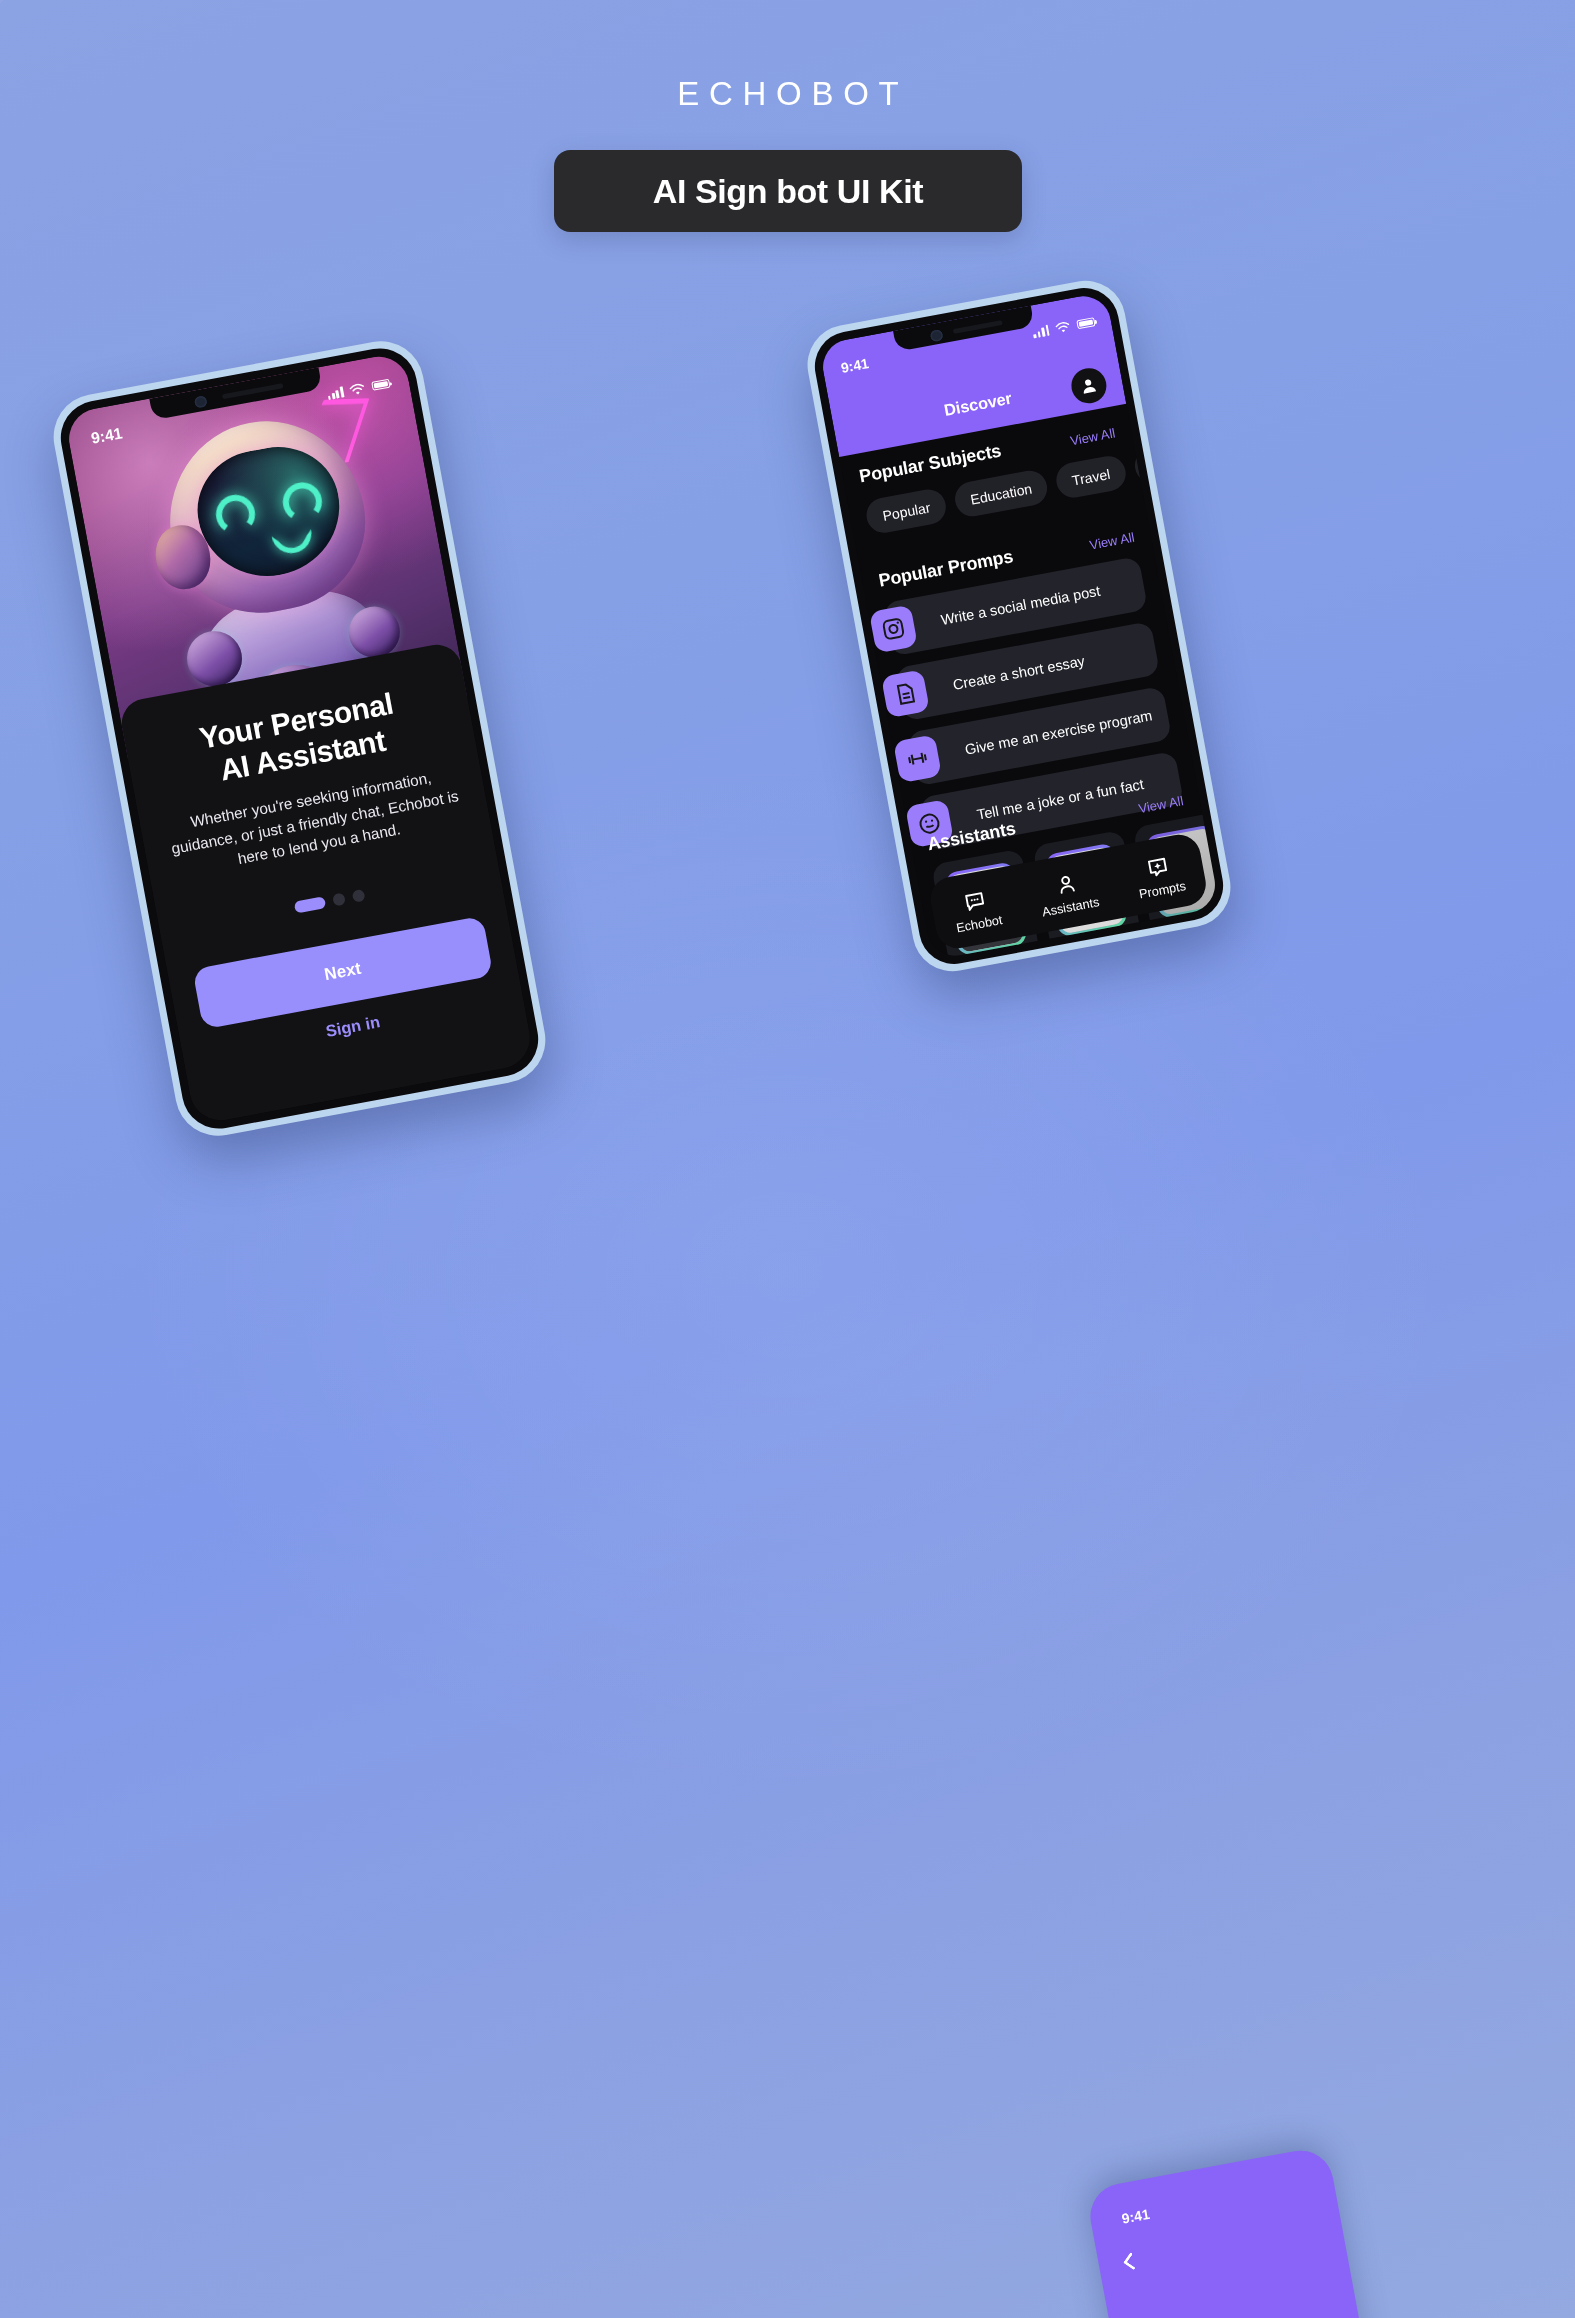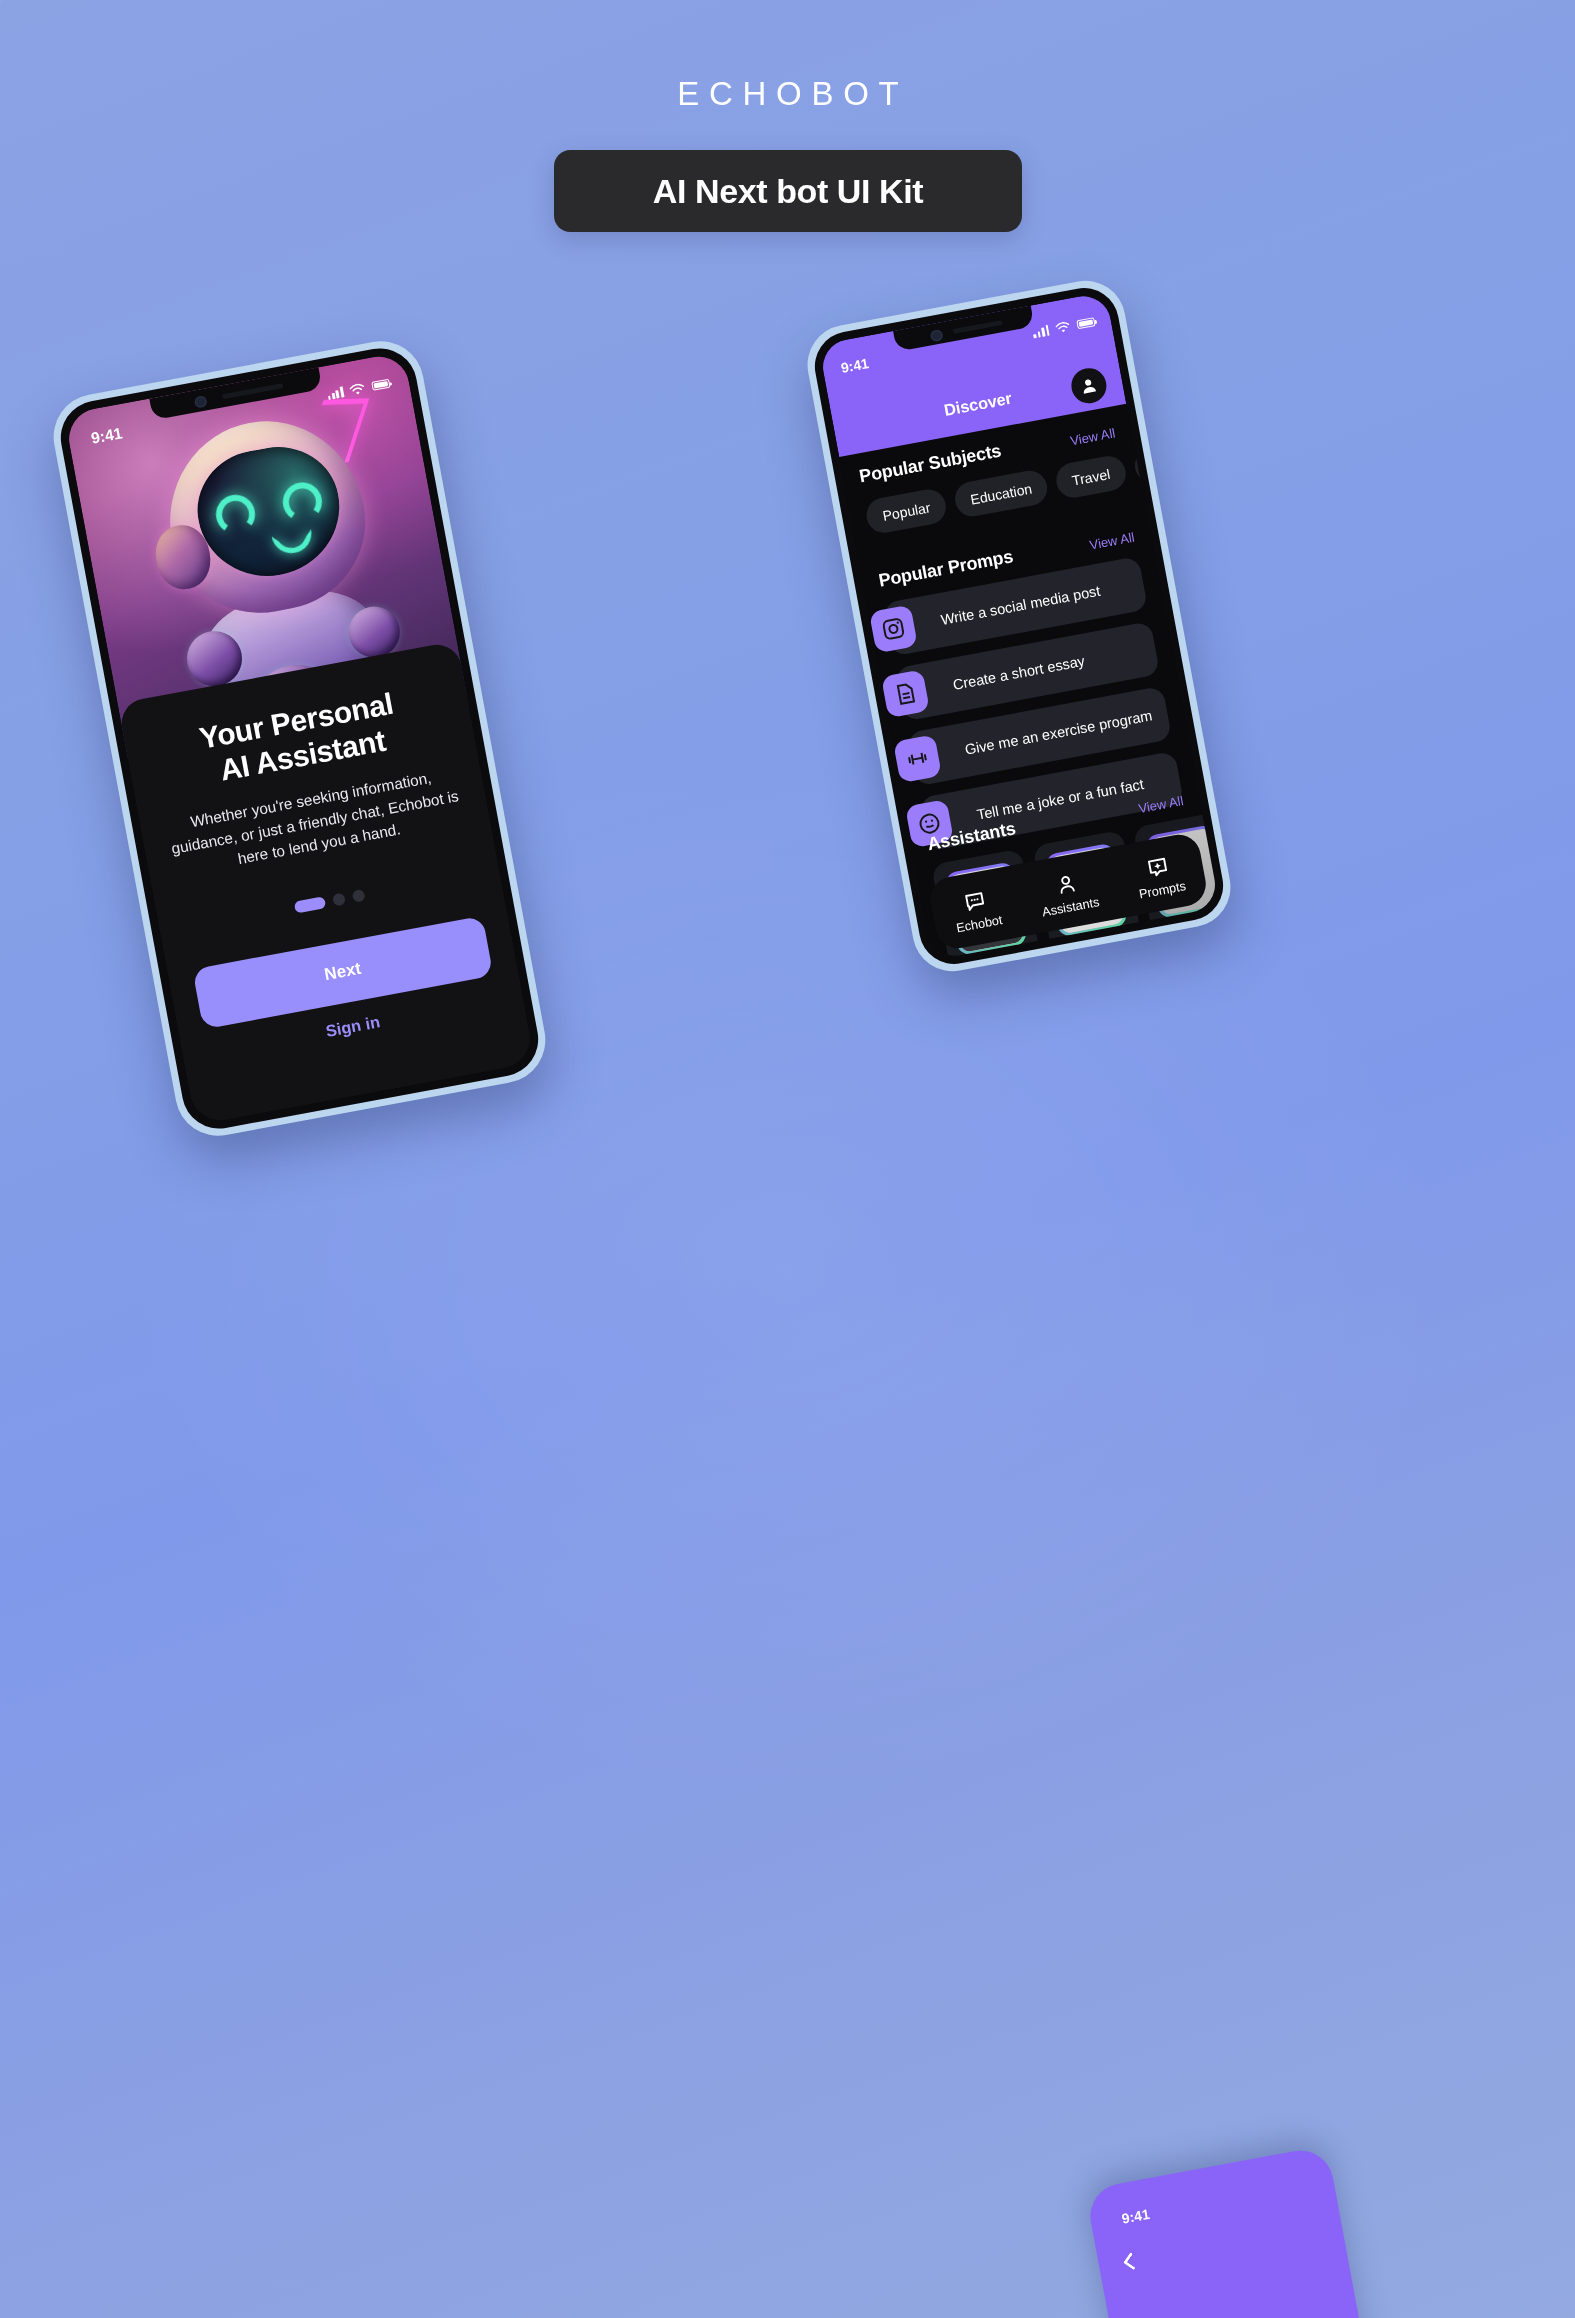--- a/index.html
+++ b/index.html
@@ -302,21 +302,21 @@
   }
 </style>
 </head>
 <body>
 
 <div id="bg"></div>
 
 <div id="hdr">
   <div id="brand">ECHOBOT</div>
   <div id="title-badge">
-    <span>AI Next bot UI Kit</span>
+    <span>AI Sign bot UI Kit</span>
   </div>
 </div>
 
 <div class="phone" id="phone-right">
   <div class="bezel"></div>
   <div class="screen">
 
     <div class="top-purple"></div>
     <div class="notch">
       <div class="cam"></div>

